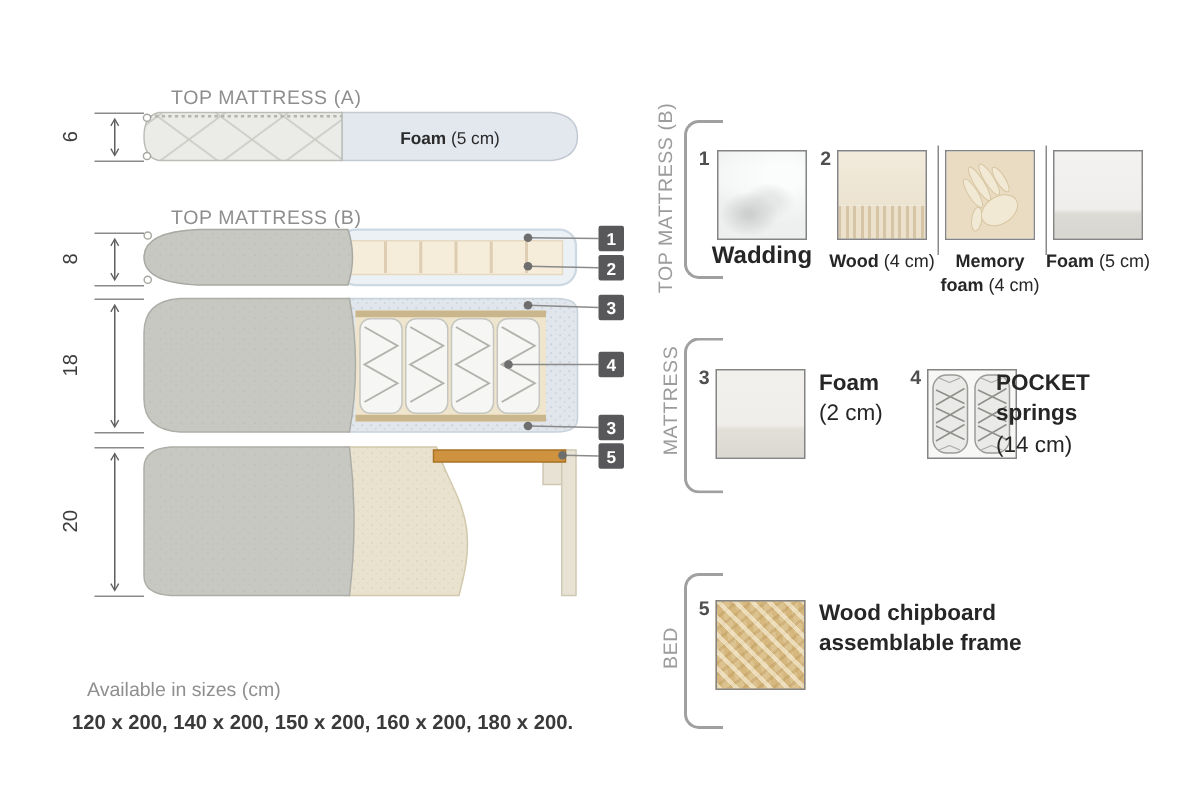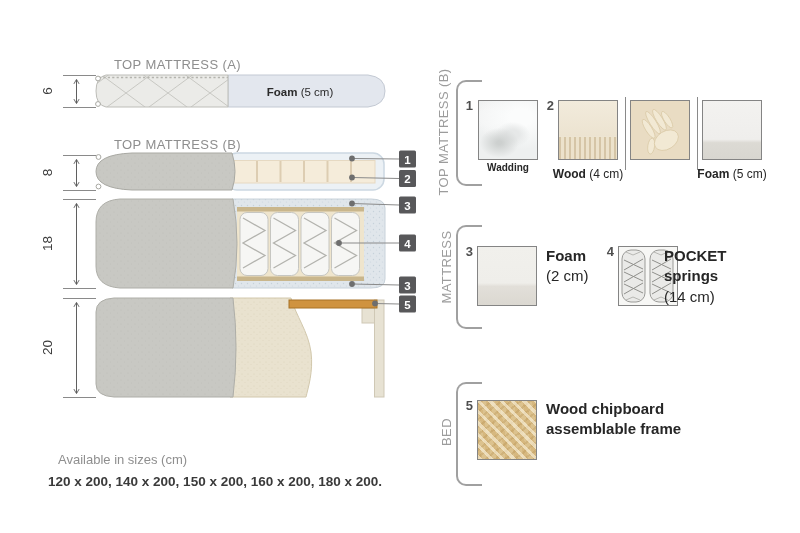--- a/index.html
+++ b/index.html
@@ -168,41 +168,45 @@
       <rect x="399" y="295.5" width="17" height="17" rx="1.5" fill="#58585a"></rect>
       <text x="407.5" y="308.5" font-size="11.5" font-weight="700" fill="#ffffff" text-anchor="middle">5</text>
     </g>
   </svg>
 
   <div class="vlabel" style="left:436px;top:196px;width:128px;">TOP MATTRESS (B)</div>
   <div class="bracket" style="left:456px;top:80px;height:102px;"></div>
 
   <div class="lnum" style="left:459px;top:98px;">1</div>
   <div class="swatch tx-wadding" style="left:478px;top:100px;"></div>
-  <div class="cap" style="left:463px;top:161px;width:90px;font-size:10px;font-weight:700;">Wadding</div>
+  <div class="cap" style="left:463px;top:161px;width:90px;font-size:16px;font-weight:700;">Wadding</div>
 
   <div class="lnum" style="left:540px;top:98px;">2</div>
   <div class="swatch tx-latex" style="left:558px;top:100px;"></div>
   <div class="cap" style="left:543px;top:167px;width:90px;"><span class="b">Wood</span><span> (4 cm)</span></div>
 
   <div class="divider" style="left:625px;top:97px;height:73px;"></div>
 
   <div class="swatch" style="left:630px;top:100px;">
     <svg width="58" height="58" viewBox="0 0 58 58">
       <rect width="58" height="58" fill="#e9dcc3"></rect>
       <g transform="rotate(-32 29 29)" fill="#f2e9d4" stroke="#d8c7a3" stroke-width="0.7">
         <ellipse cx="20" cy="22" rx="3.2" ry="11"></ellipse>
         <ellipse cx="27" cy="19" rx="3.2" ry="13"></ellipse>
         <ellipse cx="34" cy="20" rx="3.2" ry="12"></ellipse>
         <ellipse cx="40.5" cy="24" rx="3" ry="9.5"></ellipse>
         <ellipse cx="13" cy="38" rx="3.4" ry="8" transform="rotate(40 13 38)"></ellipse>
         <ellipse cx="29" cy="41" rx="13" ry="9"></ellipse>
       </g>
     </svg>
   </div>
+  <div class="cap" style="left:615px;top:167px;width:90px;">
+    <span class="b">Memory</span><br>
+    <span class="b">foam</span><span> (4 cm)</span>
+  </div>
 
   <div class="divider" style="left:697px;top:97px;height:73px;"></div>
 
   <div class="swatch tx-foam5" style="left:702px;top:100px;"></div>
   <div class="cap" style="left:687px;top:167px;width:90px;"><span class="b">Foam</span><span> (5 cm)</span></div>
 
   <div class="vlabel" style="left:439px;top:312px;width:90px;">MATTRESS</div>
   <div class="bracket" style="left:456px;top:225px;height:100px;"></div>
 
   <div class="lnum" style="left:459px;top:244px;">3</div>

